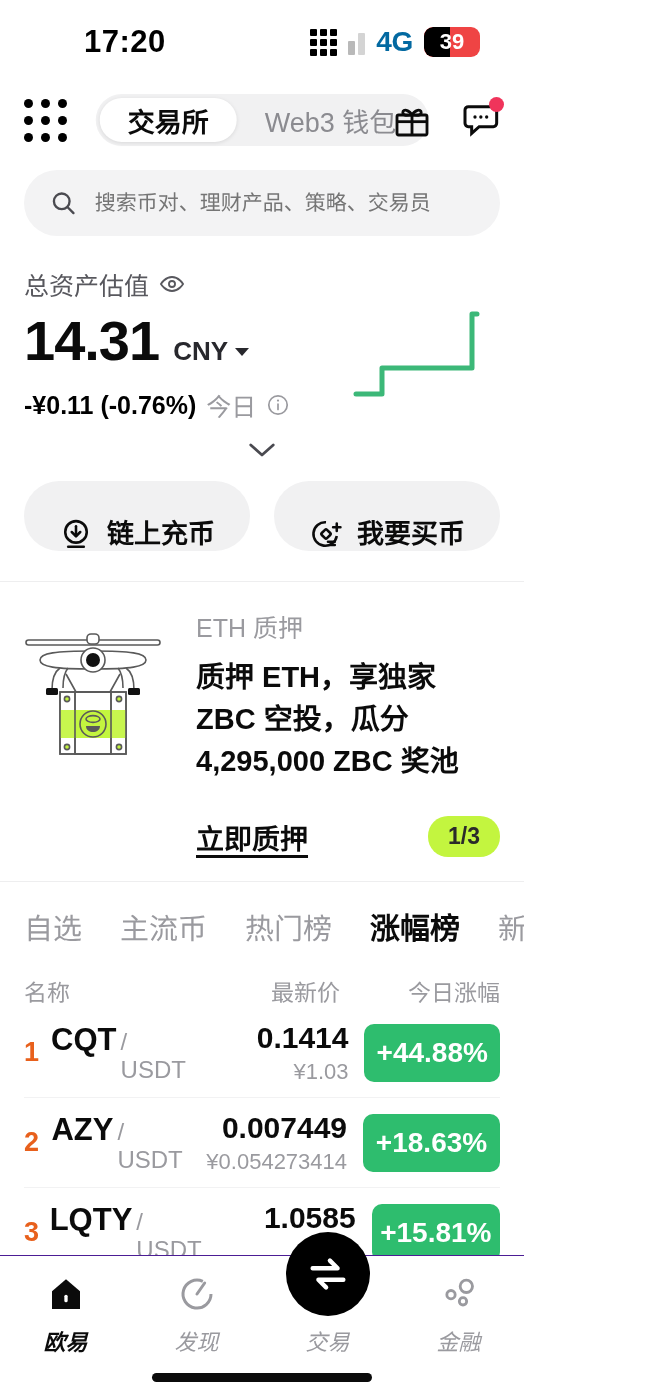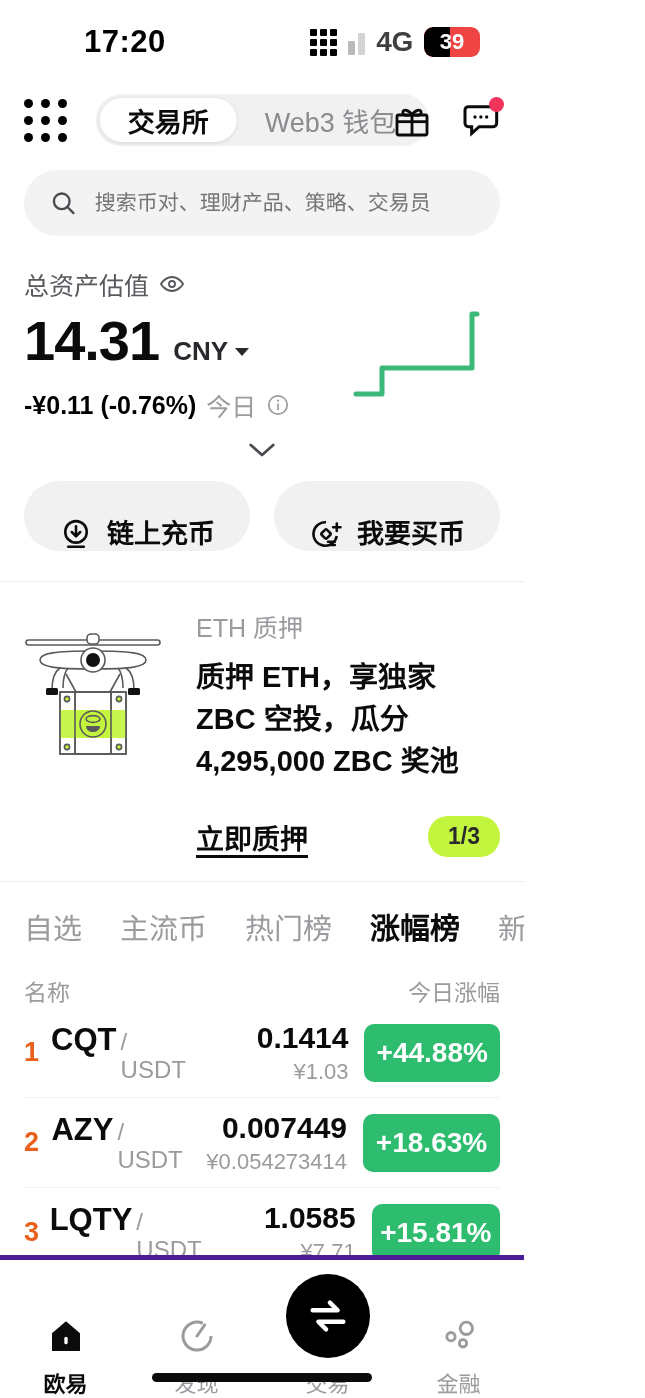--- a/index.html
+++ b/index.html
@@ -46,21 +46,21 @@
     grid-template-columns: repeat(3, 7px);
     grid-template-rows: repeat(3, 7px);
     gap: 3px;
     align-items: end;
   }
   .signal-dots i { width: 7px; height: 7px; border-radius: 1px; background: #000; display: block; }
   .signal-bars { display: flex; align-items: flex-end; gap: 3px; height: 25px; }
   .signal-bars i { width: 7px; background: #c9c9c9; border-radius: 1px; display: block; }
   .signal-bars i.b1 { height: 14px; background:#b9b9b9; }
   .signal-bars i.b2 { height: 22px; background:#d4d4d4; }
-  .net-label { font-size: 28px; font-weight: 600; color: #404040; letter-spacing: -0.3px; }
+  .net-label { font-size: 28px; font-weight: 600; color: #0369a1; letter-spacing: -0.3px; }
   .battery {
     width: 56px; height: 30px;
     background: #ef4444;
     border-radius: 9px;
     position: relative;
     display: flex; align-items: center;
     overflow: hidden;
   }
   .battery .fill {
     position: absolute; left: 0; top: 0; bottom: 0;
@@ -268,24 +268,25 @@
     font-size: 28px; font-weight: 600;
     display: flex; align-items: center; justify-content: center;
   }
 
   
   .tabbar {
     position: absolute;
     left: 0; right: 0; bottom: 0;
     height: 143px;
     background: #fff;
-    border-top: 5px solid #4c1d95;
-    display: flex;
-    align-items: flex-end;
+    border-top: 1px solid #4c1d95;
+    display: flex;
+    align-items: flex-start;
     padding-top: 18px;
+    font-style: italic;
   }
   .tab {
     flex: 1;
     display: flex; flex-direction: column; align-items: center; gap: 10px;
   }
   .tab-label { font-size: 22px; color: #9a9a9f; }
   .tab.active .tab-label { color: #0b0b0b; font-weight: 700; }
   .fab {
     position: absolute;
     left: 50%; transform: translateX(-50%);
@@ -499,20 +500,21 @@
   <div class="mtabs">
     <div class="mtab">自选</div>
     <div class="mtab">主流币</div>
     <div class="mtab">热门榜</div>
     <div class="mtab active">涨幅榜</div>
     <div class="mtab">新币榜</div>
   </div>
 
   <div class="thead">
     <div class="th-name">名称</div>
+    <div class="th-price">最新价</div>
     <div class="th-chg">今日涨幅</div>
   </div>
 
   <div class="rows">
 
     <div class="row">
       <div class="rank">1</div>
       <div class="pair">
         <span class="sym">CQT</span>
         <span class="quote">/ USDT</span>

